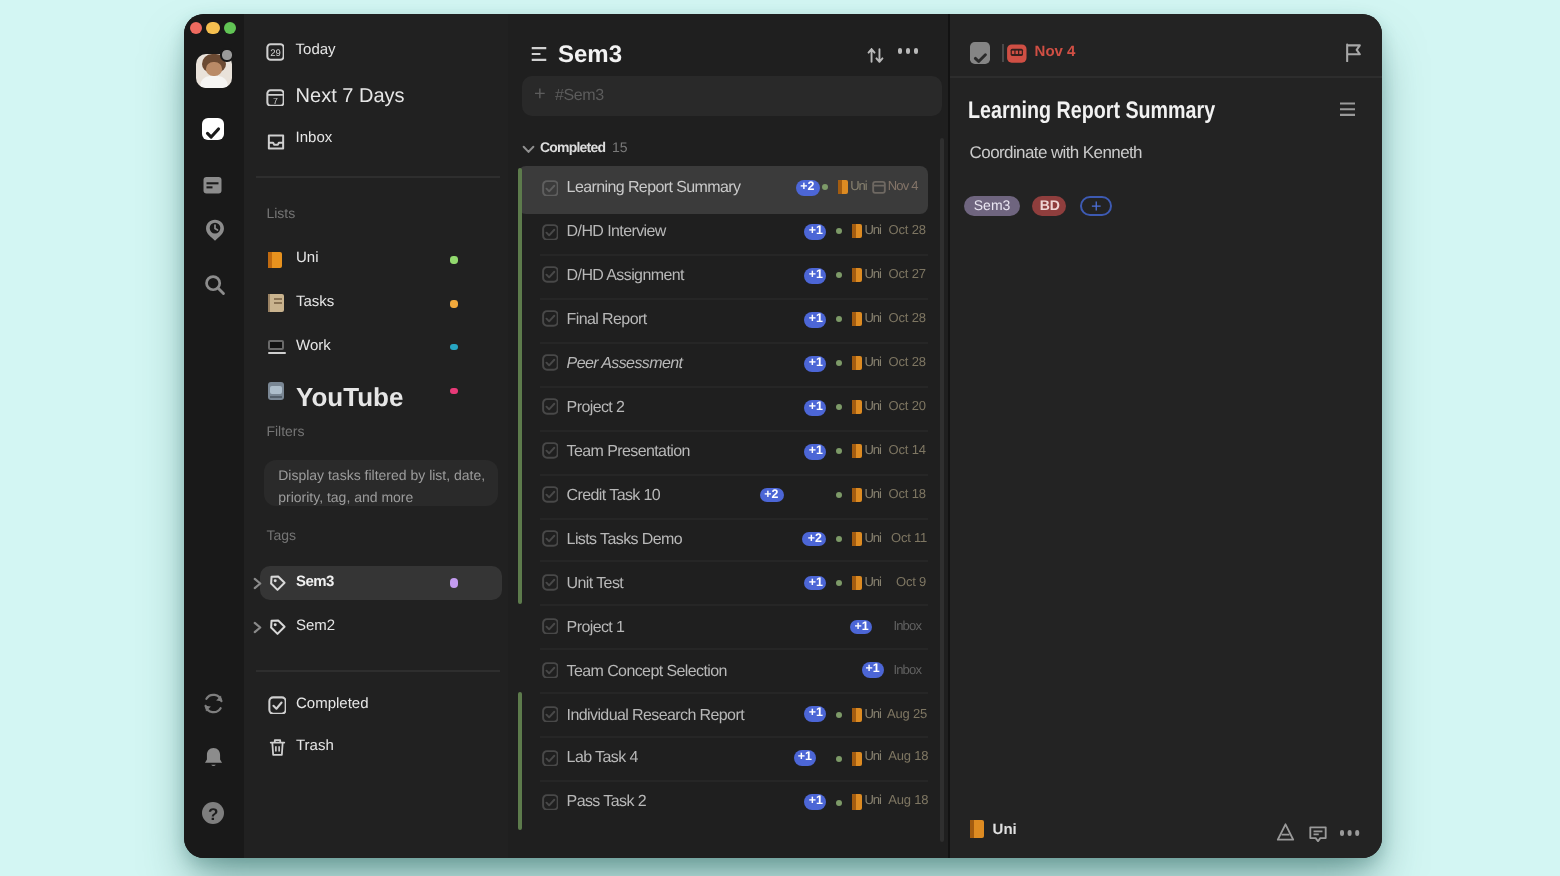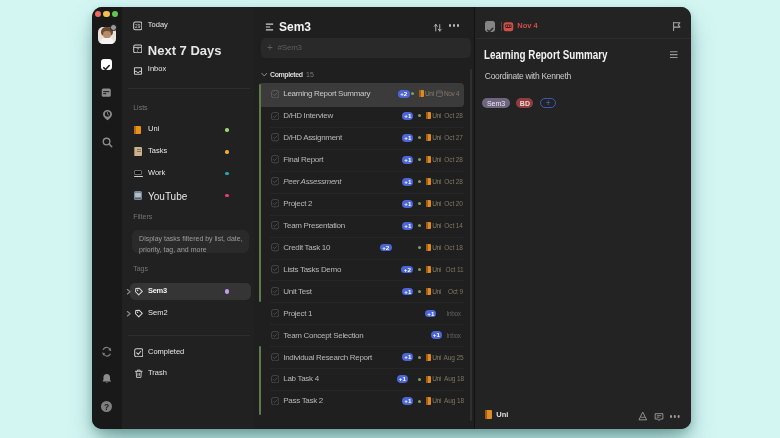--- a/index.html
+++ b/index.html
@@ -62,21 +62,21 @@
   <svg class="abs" style="left:41.3px;top:14.2px" width="9.5" height="9.5" viewBox="0 0 14 14">
       <rect x="1" y="1.6" width="12" height="11.4" rx="2.4" fill="none" stroke="#d0d0d0" stroke-width="1.5"></rect>
       <text x="7" y="10.2" font-size="7" fill="#d0d0d0" text-anchor="middle" font-family="Liberation Sans">29</text>
     </svg>
   <div class="abs t" style="left:56.3px;top:13.6px;font-size:7.5px;color:#e6e6e6;">Today</div>
   <svg class="abs" style="left:41.3px;top:36.4px" width="9.5" height="9.5" viewBox="0 0 14 14">
       <rect x="1" y="1.6" width="12" height="11.4" rx="2.4" fill="none" stroke="#d0d0d0" stroke-width="1.5"></rect>
       <line x1="1.5" y1="5" x2="12.5" y2="5" stroke="#d0d0d0" stroke-width="1.3"></line>
       <text x="7" y="12" font-size="6.5" fill="#d0d0d0" text-anchor="middle" font-family="Liberation Sans">7</text>
     </svg>
-  <div class="abs t" style="left:56.3px;top:35.8px;font-size:13px;color:#e6e6e6;font-weight:bold;">Next 7 Days</div>
+  <div class="abs t" style="left:56.3px;top:35.8px;font-size:10px;color:#e6e6e6;">Next 7 Days</div>
   <svg class="abs" style="left:41.3px;top:58.6px" width="10" height="10" viewBox="0 0 14 14">
       <path d="M2 2.5 L12 2.5 L12 11.5 L2 11.5 Z M2 7.5 L5 7.5 L5.8 9 L8.2 9 L9 7.5 L12 7.5" fill="none" stroke="#d0d0d0" stroke-width="1.4" stroke-linejoin="round"></path>
     </svg>
   <div class="abs t" style="left:56.3px;top:58px;font-size:7.5px;color:#e6e6e6;">Inbox</div>
 
   <div class="abs" style="left:36px;top:80.7px;width:122px;height:1px;background:#2e2e2e;"></div>
   <div class="abs t" style="left:41.7px;top:97px;font-size:7px;color:#757575;">Lists</div>
 
   <div class="abs" style="left:42.4px;top:118.4px;width:7.6px;height:8.8px;background:#e8921e;border-radius:1px;">
       <div class="abs" style="left:0;top:0;width:2px;height:100%;background:#c06a10;"></div>
@@ -96,21 +96,21 @@
     <div class="abs" style="left:0.9px;top:0;width:7.2px;height:5.8px;background:#111;border:0.9px solid #6a6a6a;border-radius:1px;box-sizing:border-box;"></div>
     <div class="abs" style="left:0;top:6.2px;width:9px;height:1.6px;background:#cfcfcf;border-radius:1px;"></div>
   </div>
   <div class="abs t" style="left:56.5px;top:161.8px;font-size:7.5px;color:#e6e6e6;">Work</div>
   <div class="abs" style="left:133.8px;top:164.8px;width:3.4px;height:3.4px;border-radius:50%;background:#27a5c2;"></div>
 
   <div class="abs" style="left:42.2px;top:184px;width:8.4px;height:8.8px;background:#7a8794;border-radius:1.5px;">
       <div class="abs" style="left:1.5px;top:1.4px;width:5.4px;height:4px;background:#aebecb;border-radius:1px;"></div>
       <div class="abs" style="left:1px;top:6.4px;width:6.4px;height:1.2px;background:#55606b;"></div>
     </div>
-  <div class="abs t" style="left:56.5px;top:183.7px;font-size:10px;color:#e6e6e6;">YouTube</div>
+  <div class="abs t" style="left:56.5px;top:183.7px;font-size:13px;color:#e6e6e6;font-weight:bold;">YouTube</div>
   <div class="abs" style="left:133.8px;top:186.7px;width:3.4px;height:3.4px;border-radius:50%;background:#e83a78;"></div>
 
   <div class="abs t" style="left:41.7px;top:205.8px;font-size:7px;color:#757575;">Filters</div>
   <div class="abs" style="left:40.6px;top:222.9px;width:117px;height:23px;background:#2a2a2a;border-radius:6px;color:#9c9c9c;font-size:7px;line-height:11px;padding:2.8px 0 0 7px;box-sizing:border-box;">Display tasks filtered by list, date,<br>priority, tag, and more</div>
 
   <div class="abs t" style="left:41.7px;top:258.2px;font-size:7px;color:#757575;">Tags</div>
 
   <div class="abs" style="left:38.6px;top:275.6px;width:120.6px;height:17px;background:#353535;border-radius:5px;"></div>
   <svg class="abs" style="left:34px;top:280.5px" width="5.5" height="7.5" viewBox="0 0 6 8">
       <path d="M1.5 1.5 L4.5 4 L1.5 6.5" fill="none" stroke="#8a8a8a" stroke-width="1.2" stroke-linecap="round" stroke-linejoin="round"></path>

